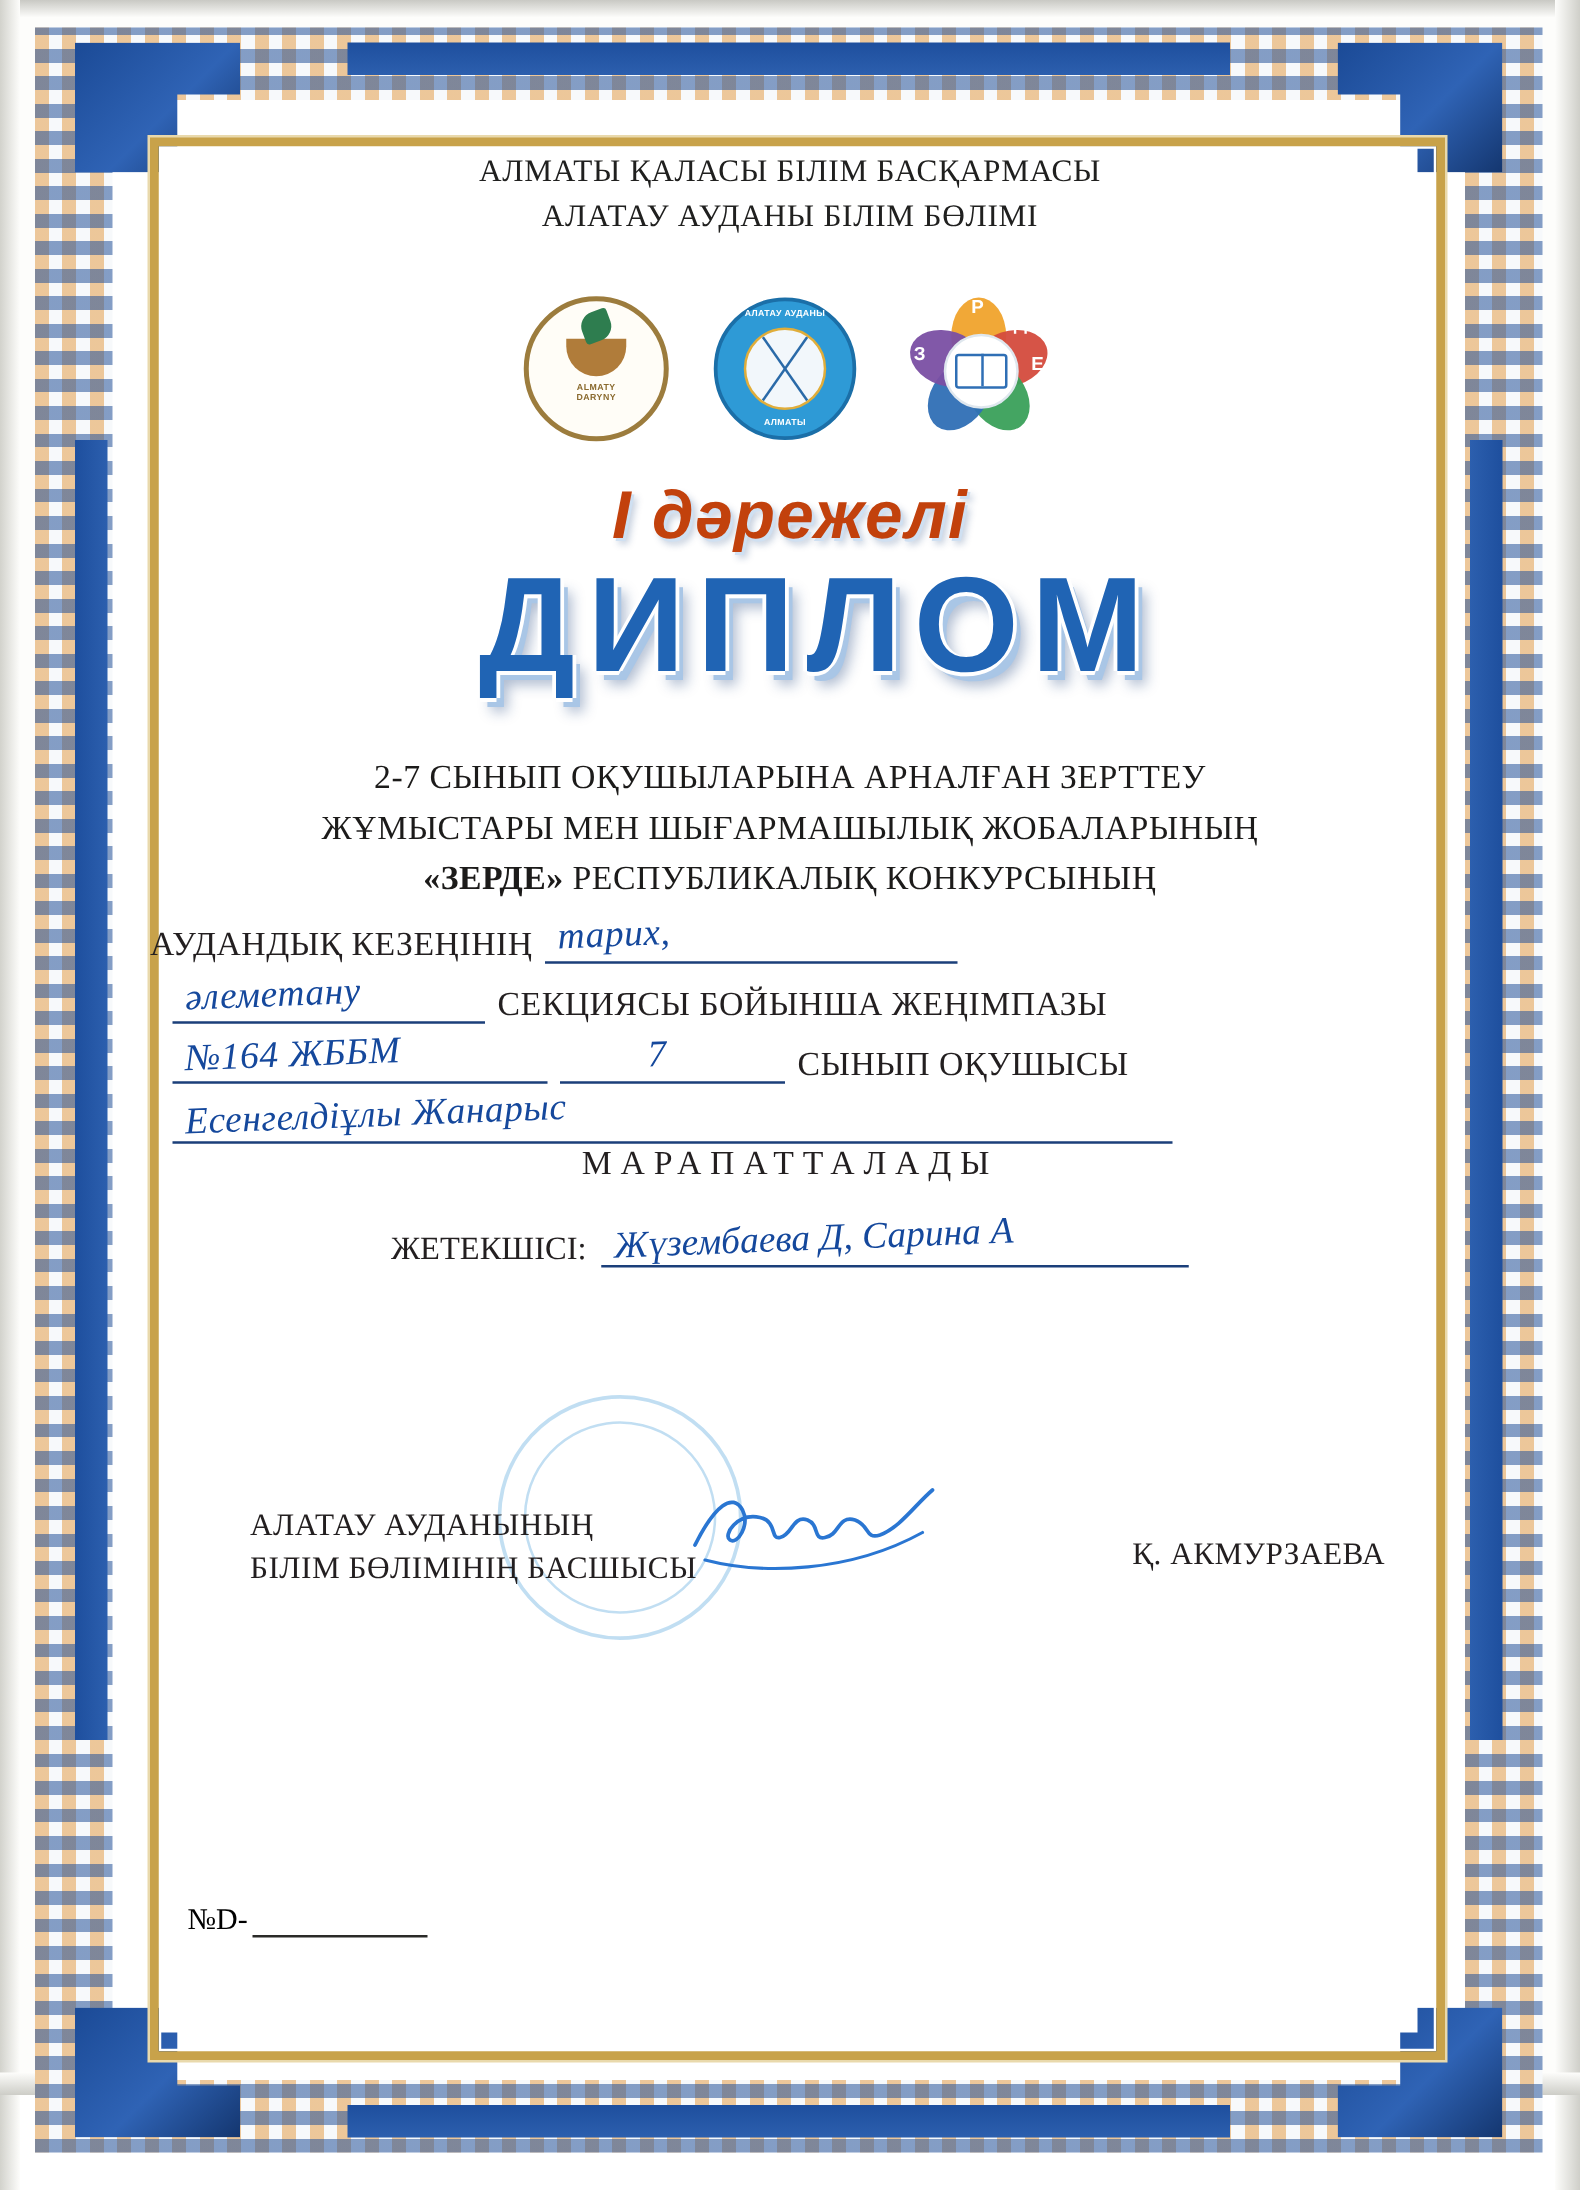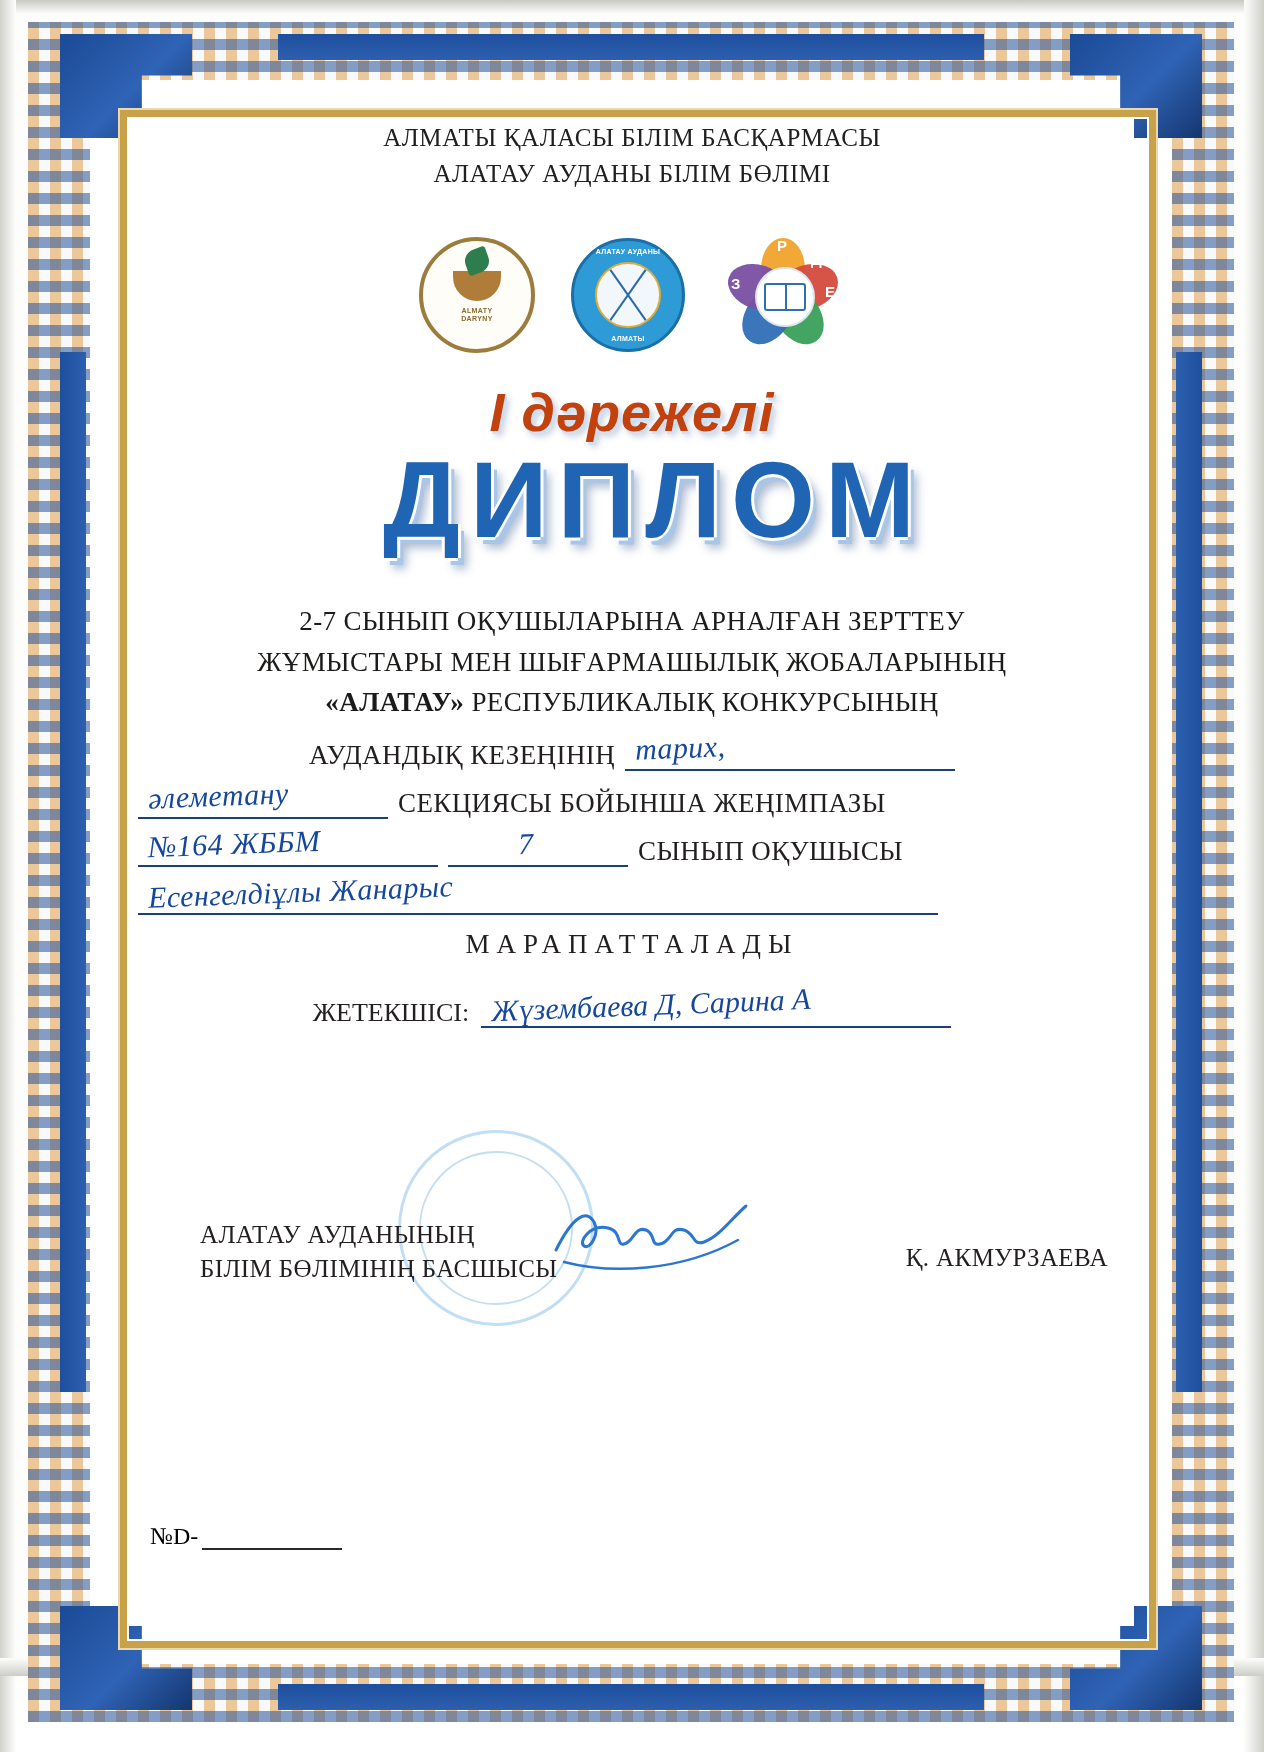--- a/index.html
+++ b/index.html
@@ -292,21 +292,20 @@
     color: #1c1b1a;
     text-align: center;
   }
   .body-block .q {
     font-weight: bold;
   }
 
   .fill-row {
     display: flex;
     align-items: flex-end;
-    justify-content: center;
     gap: 10px;
     margin-top: 6px;
     font-size: 27px;
     letter-spacing: 0.4px;
   }
   .fill-row.left {
     justify-content: flex-start;
     padding-left: 18px;
   }
   .blank {
@@ -320,21 +319,20 @@
     font-style: italic;
     font-size: 30px;
     color: #15489c;
     white-space: nowrap;
     position: absolute;
     left: 10px;
     bottom: 4px;
     transform: rotate(-2.2deg);
   }
   .awarded {
-    margin-top: 14px;
     font-size: 27px;
     letter-spacing: 7px;
   }
 
   .supervisor {
     margin-top: 26px;
     display: flex;
     align-items: flex-end;
     justify-content: center;
     gap: 12px;
@@ -472,21 +470,21 @@
 
     </div>
 
     <div class="degree">I дәрежелі</div>
     <div class="diploma-word">ДИПЛОМ</div>
 
     <div class="body-block">
       <div>2-7 СЫНЫП ОҚУШЫЛАРЫНА АРНАЛҒАН ЗЕРТТЕУ</div>
       <div>ЖҰМЫСТАРЫ МЕН ШЫҒАРМАШЫЛЫҚ ЖОБАЛАРЫНЫҢ</div>
       <div>
-        <span class="q">«АЛАТАУ»</span>
+        <span class="q">«ЗЕРДЕ»</span>
         <span>РЕСПУБЛИКАЛЫҚ КОНКУРСЫНЫҢ</span>
       </div>
     </div>
 
     <div class="fill-row">
       <span>АУДАНДЫҚ КЕЗЕҢІНІҢ</span>
       <span class="blank" style="min-width:330px;">
         <span class="hand">тарих,</span>
       </span>
     </div>

